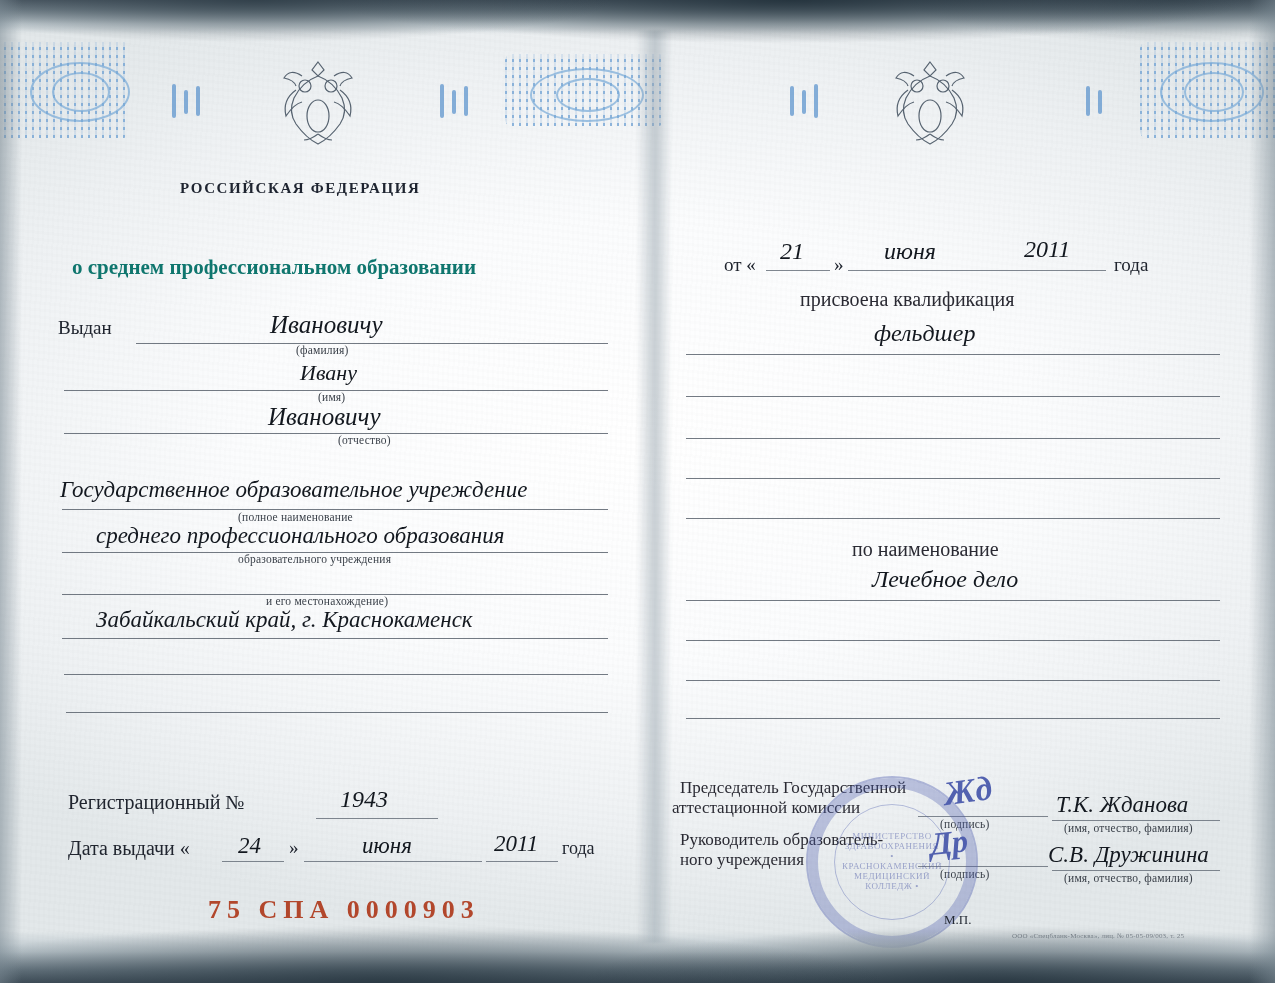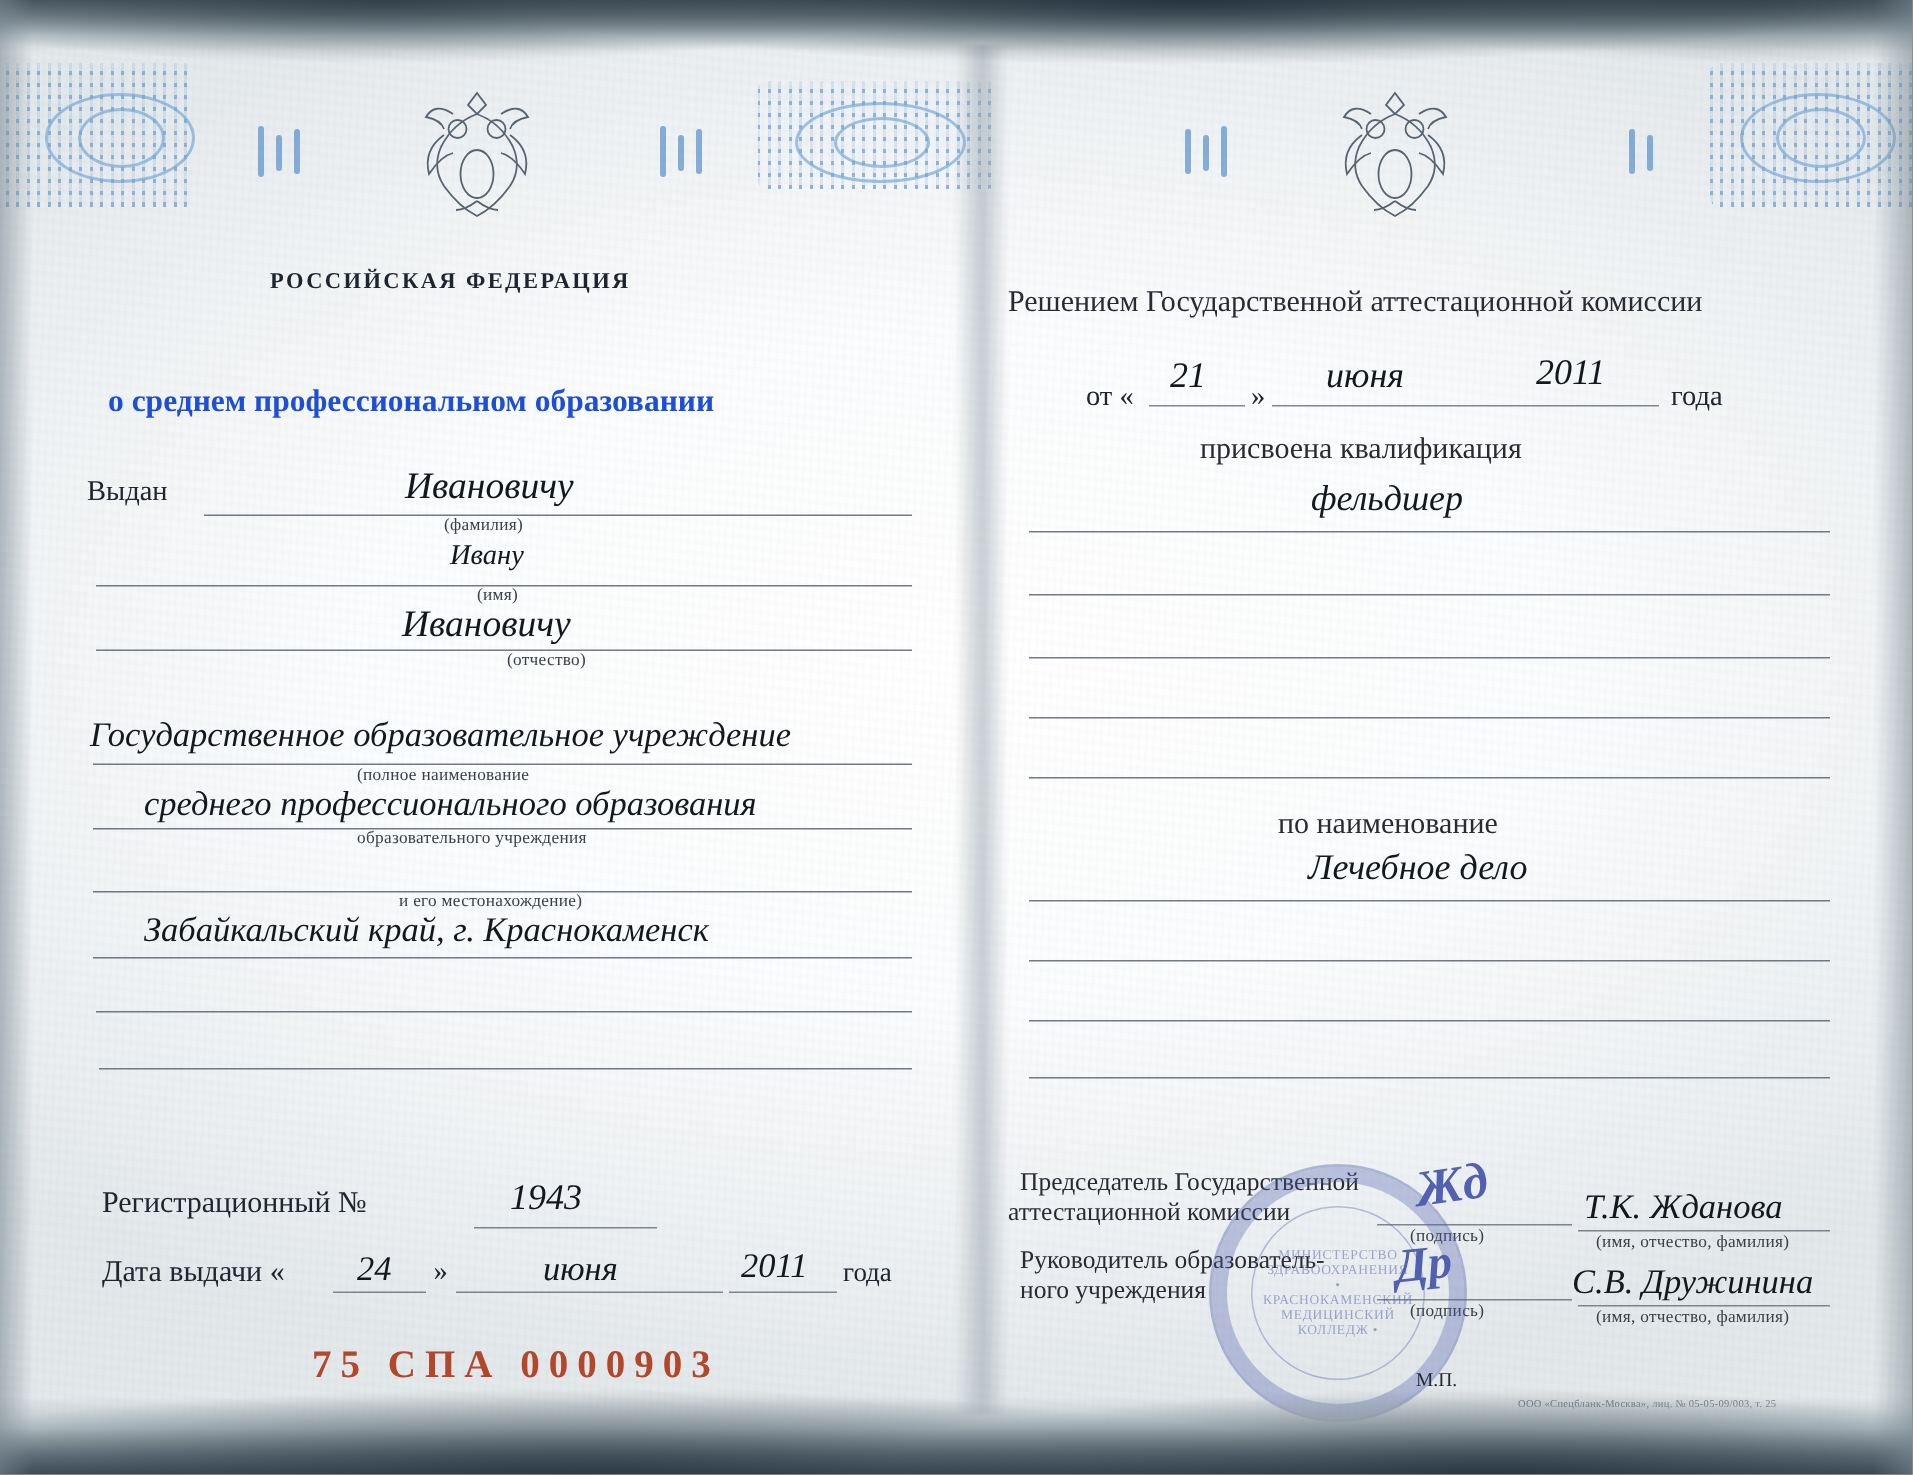--- a/index.html
+++ b/index.html
@@ -117,21 +117,21 @@
   }
   .title-big {
     font-size: 42px;
     font-weight: 700;
     color: #11161f;
     letter-spacing: .5px;
   }
   .subtitle {
     font-size: 21px;
     font-weight: 700;
-    color: #1d4ed8;
+    color: #0f766e;
   }
   .label { font-size: 19px; color: #20252f; }
   .hand {
     font-family: "Liberation Serif", serif;
     font-style: italic;
     font-weight: 400;
     color: #13181f;
   }
   .hint {
     font-size: 11.5px;
@@ -269,21 +269,21 @@
 
 
   <div class="t subtitle" style="left:72px; top:255px;">о среднем профессиональном образовании</div>
 
   <div class="t label" style="left:58px; top:317px;">Выдан</div>
 
   <div class="t hand" style="left:270px; top:311px; font-size:25px;">Ивановичу</div>
   <div class="rule" style="left:136px; top:343px; width:472px;"></div>
   <div class="t hint" style="left:296px; top:344px;">(фамилия)</div>
 
-  <div class="t hand" style="left:300px; top:360px; font-size:19px;">Ивану</div>
+  <div class="t hand" style="left:300px; top:360px; font-size:22px;">Ивану</div>
   <div class="rule" style="left:64px; top:390px; width:544px;"></div>
   <div class="t hint" style="left:318px; top:391px;">(имя)</div>
 
   <div class="t hand" style="left:268px; top:403px; font-size:25px;">Ивановичу</div>
   <div class="rule" style="left:64px; top:433px; width:544px;"></div>
   <div class="t hint" style="left:302px; top:434px;padding-left:36px;">(отчество)</div>
 
   <div class="t hand" style="left:60px; top:477px; font-size:23px;">Государственное образовательное учреждение</div>
   <div class="rule" style="left:62px; top:509px; width:546px;"></div>
   <div class="t hint" style="left:238px; top:511px;">(полное наименование</div>
@@ -310,21 +310,20 @@
   <div class="rule thin" style="left:222px; top:861px; width:62px;"></div>
   <div class="t label" style="left:289px; top:837px; font-size:19px;">»</div>
   <div class="t hand" style="left:362px; top:833px; font-size:23px;">июня</div>
   <div class="rule thin" style="left:304px; top:861px; width:178px;"></div>
   <div class="t hand" style="left:494px; top:831px; font-size:23px;">2011</div>
   <div class="rule thin" style="left:486px; top:861px; width:72px;"></div>
   <div class="t label" style="left:562px; top:838px; font-size:18px;">года</div>
 
   <div class="series" style="left:208px; top:895px;">75  СПА  0000903</div>
 
-  <div class="t" style="left:672px; top:190px; font-size:20px;">Решением Государственной аттестационной комиссии</div>
 
   <div class="t label" style="left:724px; top:254px;">от «</div>
   <div class="t hand" style="left:780px; top:238px; font-size:24px;">21</div>
   <div class="rule thin" style="left:766px; top:270px; width:64px;"></div>
   <div class="t label" style="left:834px; top:254px;">»</div>
   <div class="t hand" style="left:884px; top:238px; font-size:24px;">июня</div>
   <div class="rule thin" style="left:848px; top:270px; width:172px;"></div>
   <div class="t hand" style="left:1024px; top:236px; font-size:24px;">2011</div>
   <div class="rule thin" style="left:1020px; top:270px; width:86px;"></div>
   <div class="t label" style="left:1114px; top:254px;">года</div>

